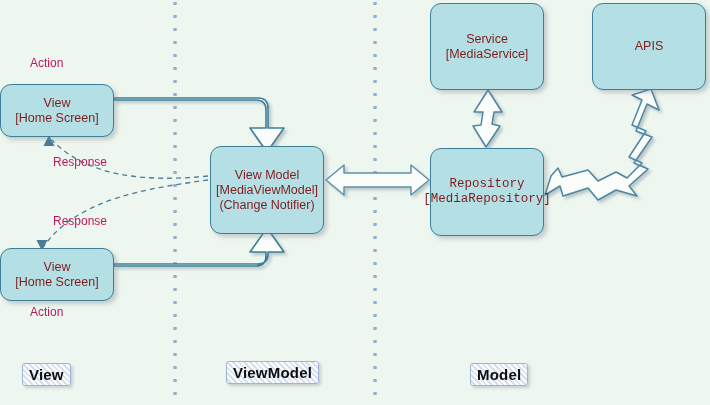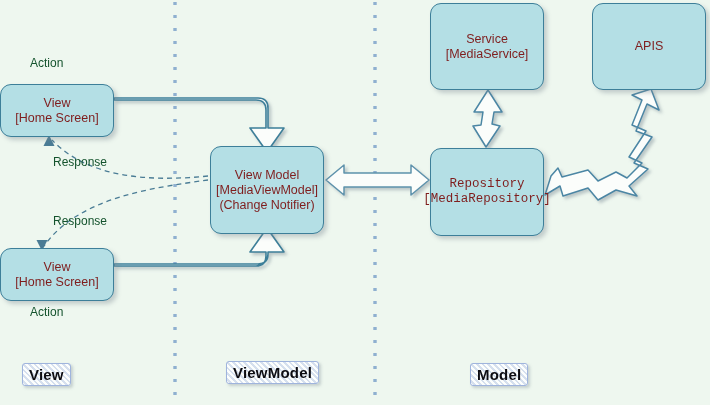--- a/index.html
+++ b/index.html
@@ -34,21 +34,21 @@
   .n-view1{left:0px;  top:84px;  width:114px;height:53px;}
   .n-view2{left:0px;  top:248px; width:114px;height:53px;}
   .n-vm   {left:210px;top:146px; width:114px;height:88px;}
   .n-svc  {left:430px;top:3px;   width:114px;height:87px;}
   .n-repo {left:430px;top:148px; width:114px;height:88px;font-family:Liberation Mono, monospace;}
   .n-api  {left:592px;top:3px;   width:114px;height:87px;}
 
   
   .flabel{
     position:absolute;
-    color:#14532d;
+    color:#be185d;
     font-size:12px;
     line-height:14px;
     white-space:nowrap;
   }
   .lb-action1  {left:30px; top:56px;}
   .lb-response1{left:53px; top:155px;}
   .lb-response2{left:53px; top:214px;}
   .lb-action2  {left:30px; top:305px;}
 
   

